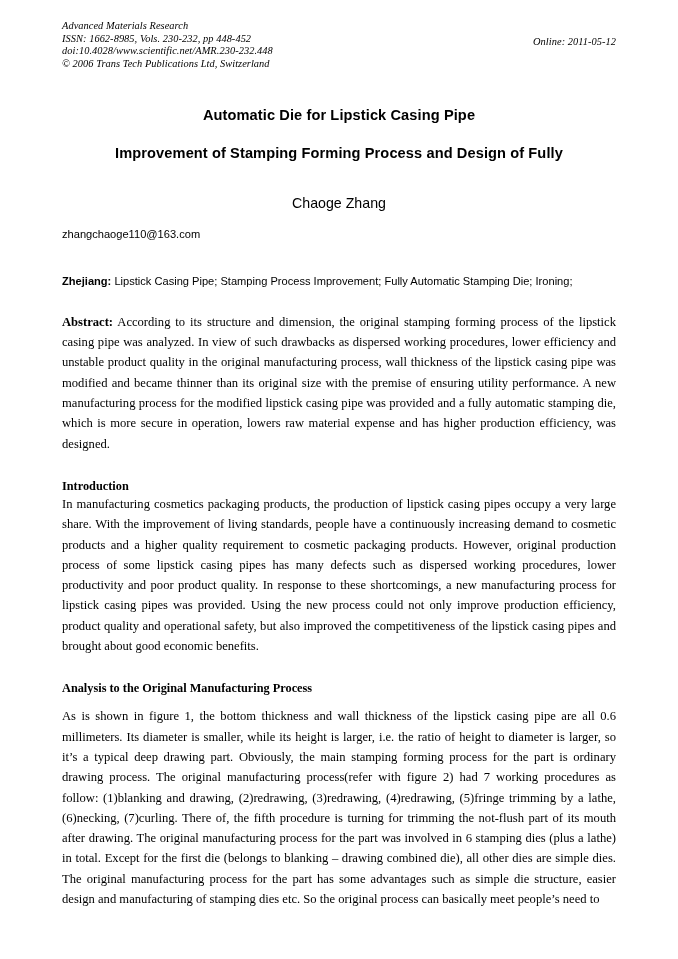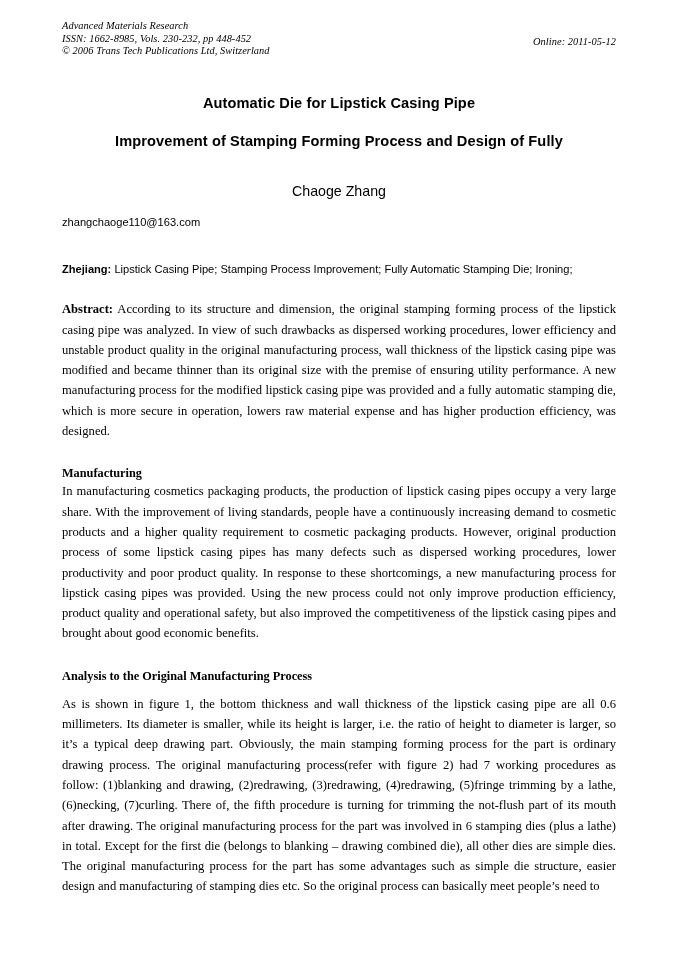--- a/index.html
+++ b/index.html
@@ -123,39 +123,40 @@
   }
 </style>
 </head>
 <body>
 
 <div class="page">
 
   <div class="journal-header">
     <div class="hdr-line">Advanced Materials Research</div>
     <div class="hdr-line">ISSN: 1662-8985, Vols. 230-232, pp 448-452</div>
+    <div class="hdr-line">doi:10.4028/www.scientific.net/AMR.230-232.448</div>
     <div class="hdr-line">© 2006 Trans Tech Publications Ltd, Switzerland</div>
     <div class="online-date">Online: 2011-05-12</div>
   </div>
 
   <div class="title-block">
     <span class="title-line">Automatic Die for Lipstick Casing Pipe</span>
     <span class="title-line">Improvement of Stamping Forming Process and Design of Fully</span>
   </div>
 
   <div class="author">Chaoge Zhang</div>
   <div class="email">zhangchaoge110@163.com</div>
 
   <div class="keywords">
     <span class="kw-label">Zhejiang:</span><span> Lipstick Casing Pipe; Stamping Process Improvement; Fully Automatic Stamping Die; Ironing;</span>
   </div>
 
   <div class="abstract">
     <span class="abs-label">Abstract:</span><span> According to its structure and dimension, the original stamping forming process of the lipstick casing pipe was analyzed. In view of such drawbacks as dispersed working procedures, lower efficiency and unstable product quality in the original manufacturing process, wall thickness of the lipstick casing pipe was modified and became thinner than its original size with the premise of ensuring utility performance. A new manufacturing process for the modified lipstick casing pipe was provided and a fully automatic stamping die, which is more secure in operation, lowers raw material expense and has higher production efficiency, was designed.</span>
   </div>
 
-  <div class="section-heading">Manufacturing</div>
+  <div class="section-heading">Introduction</div>
   <div class="body-para">In manufacturing cosmetics packaging products, the production of lipstick casing pipes occupy a very large share. With the improvement of living standards, people have a continuously increasing demand to cosmetic products and a higher quality requirement to cosmetic packaging products. However, original production process of some lipstick casing pipes has many defects such as dispersed working procedures, lower productivity and poor product quality. In response to these shortcomings, a new manufacturing process for lipstick casing pipes was provided. Using the new process could not only improve production efficiency, product quality and operational safety, but also improved the competitiveness of the lipstick casing pipes and brought about good economic benefits.</div>
 
   <div class="section-heading">Analysis to the Original Manufacturing Process</div>
   <div class="body-para tight">As is shown in figure 1, the bottom thickness and wall thickness of the lipstick casing pipe are all 0.6 millimeters. Its diameter is smaller, while its height is larger, i.e. the ratio of height to diameter is larger, so it’s a typical deep drawing part. Obviously, the main stamping forming process for the part is ordinary drawing process. The original manufacturing process(refer with figure 2) had 7 working procedures as follow: (1)blanking and drawing, (2)redrawing, (3)redrawing, (4)redrawing, (5)fringe trimming by a lathe, (6)necking, (7)curling. There of, the fifth procedure is turning for trimming the not-flush part of its mouth after drawing. The original manufacturing process for the part was involved in 6 stamping dies (plus a lathe) in total. Except for the first die (belongs to blanking – drawing combined die), all other dies are simple dies. The original manufacturing process for the part has some advantages such as simple die structure, easier design and manufacturing of stamping dies etc. So the original process can basically meet people’s need to</div>
 
 </div>
 
 </body></html>

